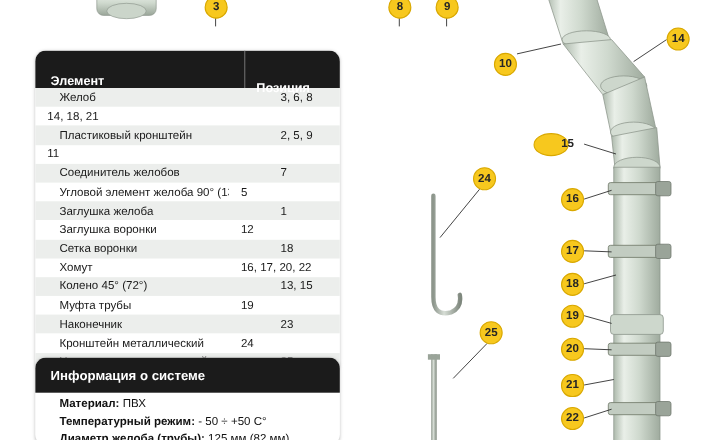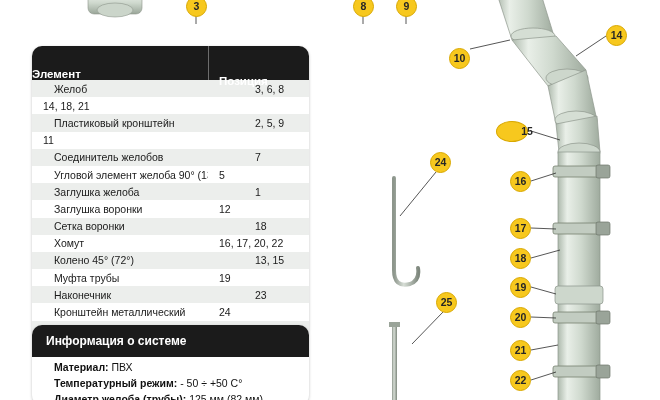--- a/index.html
+++ b/index.html
@@ -34,21 +34,21 @@
   }
   .table-head {
     display: flex;
     background: #1b1b1b;
     color: #ffffff;
     height: 34px;
     align-items: center;
     font-size: 11.5px;
     font-weight: bold;
   }
-  .table-head .col-el { padding-left: 0; width: 176px; margin-top: 22px; }
+  .table-head .col-el { padding-left: 14px; width: 176px; margin-top: 22px; }
   .table-head .col-pos { padding-left: 10px; margin-top: 36px; }
   .table-head .divider {
     width: 1px; height: 34px; background: #6d6d6d;
   }
   .trow {
     display: flex;
     font-size: 10.5px;
     color: #1a1a1a;
     height: 17.2px;
     align-items: center;
@@ -281,24 +281,24 @@
       <b>Диаметр желоба (трубы):</b>
       <span>125 мм (82 мм)</span>
     </div>
   </div>
 
   <div class="marker" style="left:186px; top:-4px;">3</div>
   <div class="marker" style="left:353px; top:-4px;">8</div>
   <div class="marker" style="left:396px; top:-4px;">9</div>
   <div class="marker" style="left:449px; top:48px;">10</div>
   <div class="marker" style="left:606px; top:25px;">14</div>
-  <div class="marker" style="left:496px; top:121px;padding-left:30px;">15</div>
+  <div class="marker" style="left:485px; top:121px;padding-left:30px;">15</div>
   <div class="marker" style="left:510px; top:171px;">16</div>
   <div class="marker" style="left:510px; top:218px;">17</div>
   <div class="marker" style="left:510px; top:248px;">18</div>
   <div class="marker" style="left:510px; top:277px;">19</div>
   <div class="marker" style="left:510px; top:307px;">20</div>
-  <div class="marker" style="left:510px; top:340px;">21</div>
+  <div class="marker" style="left:510px; top:340px;border-radius:10px;">21</div>
   <div class="marker" style="left:510px; top:370px;">22</div>
   <div class="marker" style="left:430px; top:152px;">24</div>
   <div class="marker" style="left:436px; top:292px;">25</div>
 
 </div>
 
 </body></html>

